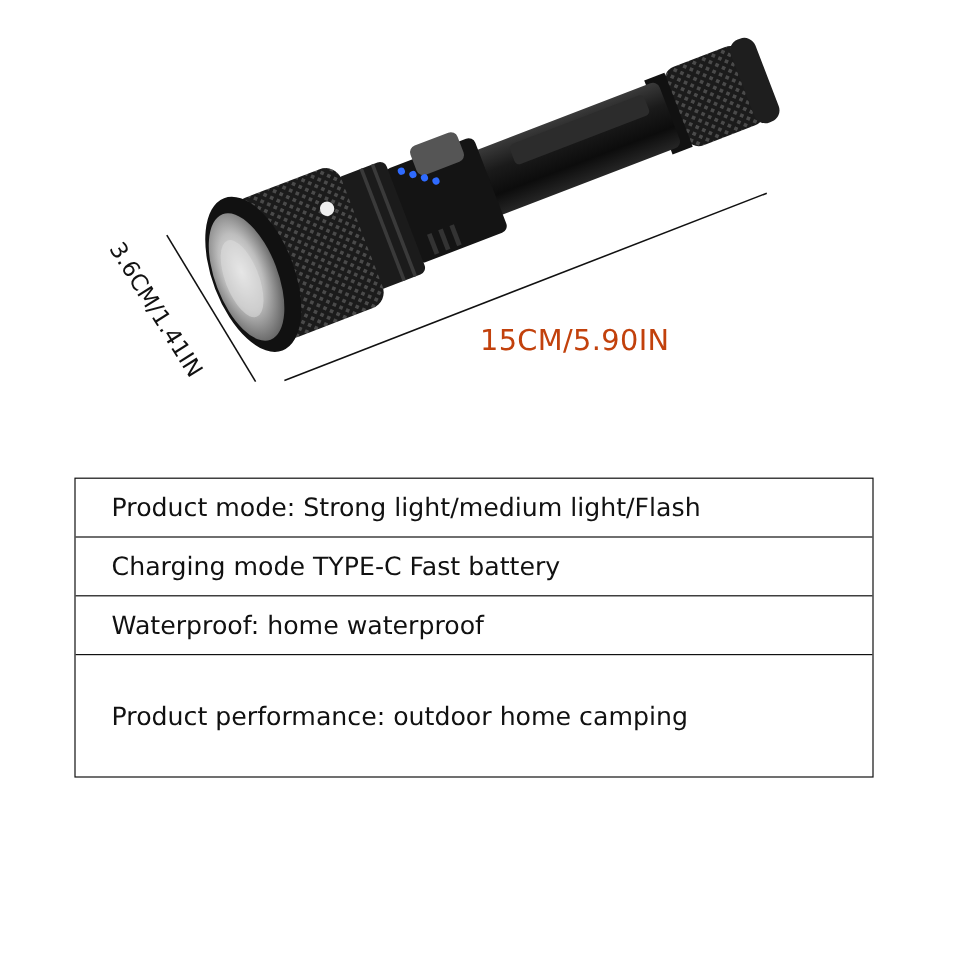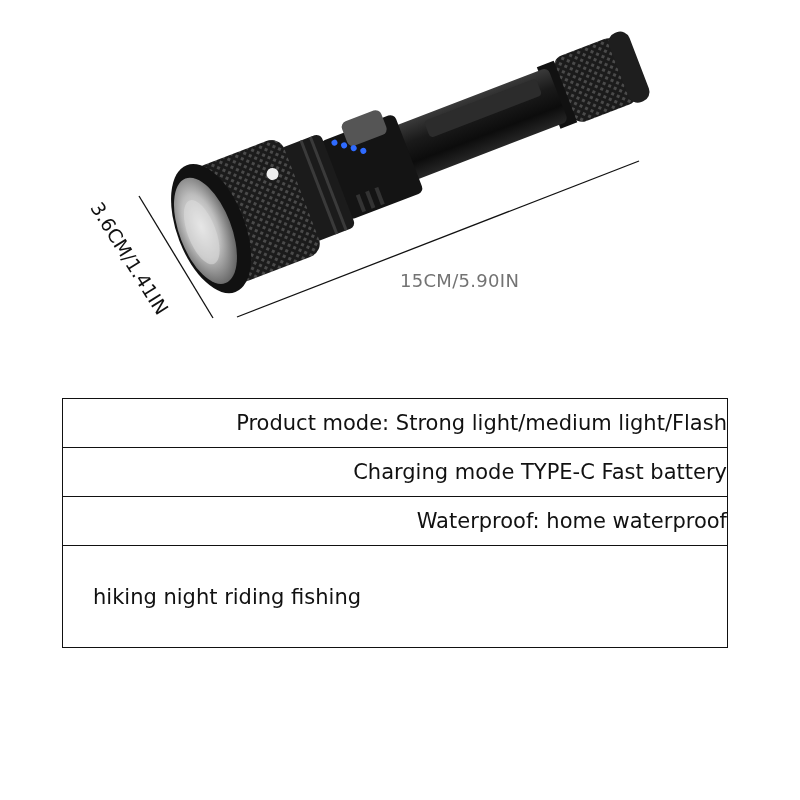--- a/index.html
+++ b/index.html
@@ -2,33 +2,33 @@
 <html><head>
 <meta charset="utf-8">
 <style>
   html, body { margin:0; padding:0; background:#ffffff; }
   body { width:800px; height:800px; position:relative; overflow:hidden;
          font-family:"DejaVu Sans", "Liberation Sans", sans-serif; color:#111; }
 
   .product-figure { position:absolute; left:0; top:0; width:800px; height:380px; }
   .product-figure svg { position:absolute; left:0; top:0; }
 
-  .dim-length { position:absolute; left:400px; top:270px; font-size:18px;
-                font-weight:500; letter-spacing:0.3px; color:#737373; white-space:nowrap; }
+  .dim-length { position:absolute; left:400px; top:270px; font-size:24px;
+                font-weight:500; letter-spacing:0.3px; color:#c2410c; white-space:nowrap; }
   .dim-diameter { position:absolute; left:95px; top:258px; font-size:19px; font-weight:500;
                   color:#111; white-space:nowrap; transform-origin:0 0;
                   transform: translate(10px,-60px) rotate(58deg); }
 
   .spec-table { position:absolute; left:62px; top:398px; width:666px;
                 border:1.5px solid #111; box-sizing:border-box; }
   .spec-row { border-bottom:1.5px solid #111; box-sizing:border-box;
               padding-left:30px; font-size:21px; color:#111; display:flex; flex-direction:column;
               justify-content:center; }
   .spec-row:last-child { border-bottom:none; }
-  .spec-row.single { height:49px;align-items:flex-end; }
+  .spec-row.single { height:49px; }
   .spec-row.double { height:101px; justify-content:space-around; padding-top:2px; padding-bottom:2px; }
   .spec-line { line-height:24px; white-space:nowrap; }
 </style>
 </head>
 <body>
 
 <div class="product-figure">
   <svg width="800" height="380" viewBox="0 0 800 380">
     <defs>
       <linearGradient id="bodyGrad" x1="0" y1="0" x2="0" y2="1">
@@ -95,15 +95,15 @@
   <div class="spec-row single">
     <span class="spec-line">Product mode: Strong light/medium light/Flash</span>
   </div>
   <div class="spec-row single">
     <span class="spec-line">Charging mode TYPE-C Fast battery</span>
   </div>
   <div class="spec-row single">
     <span class="spec-line">Waterproof: home waterproof</span>
   </div>
   <div class="spec-row double">
-    <span class="spec-line">hiking night riding fishing</span>
+    <span class="spec-line">Product performance: outdoor home camping</span>
   </div>
 </div>
 
 </body></html>

